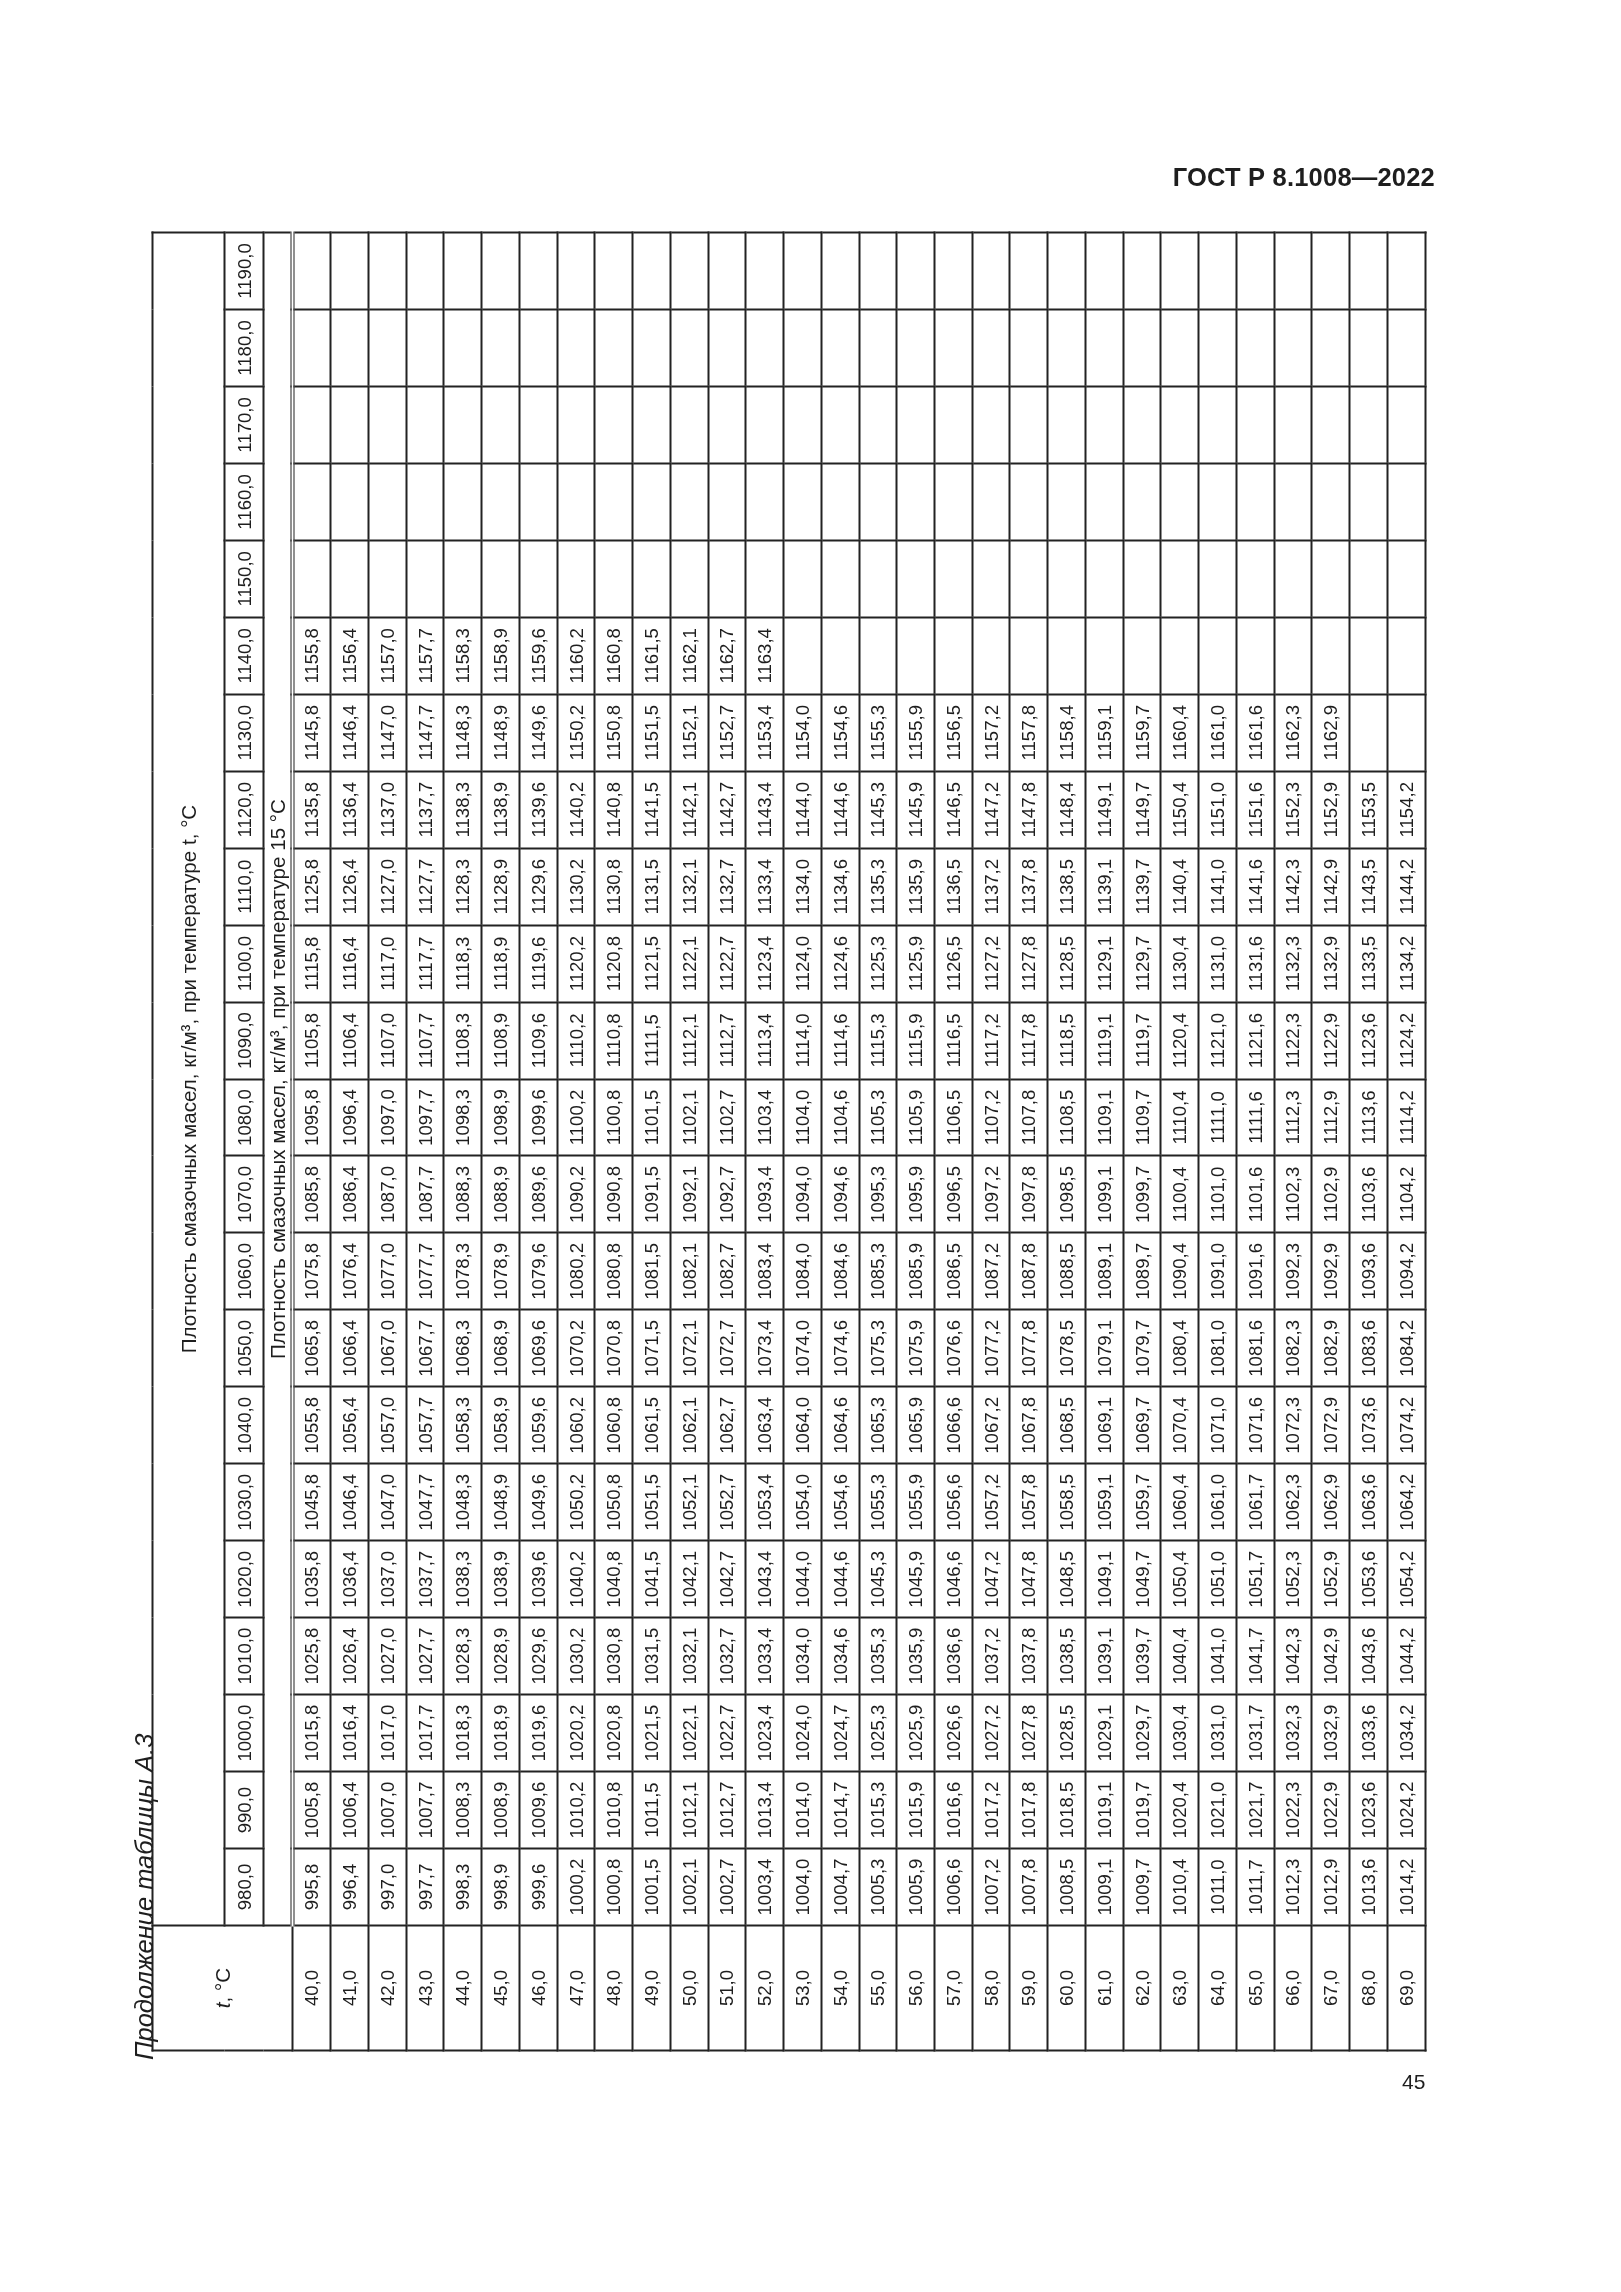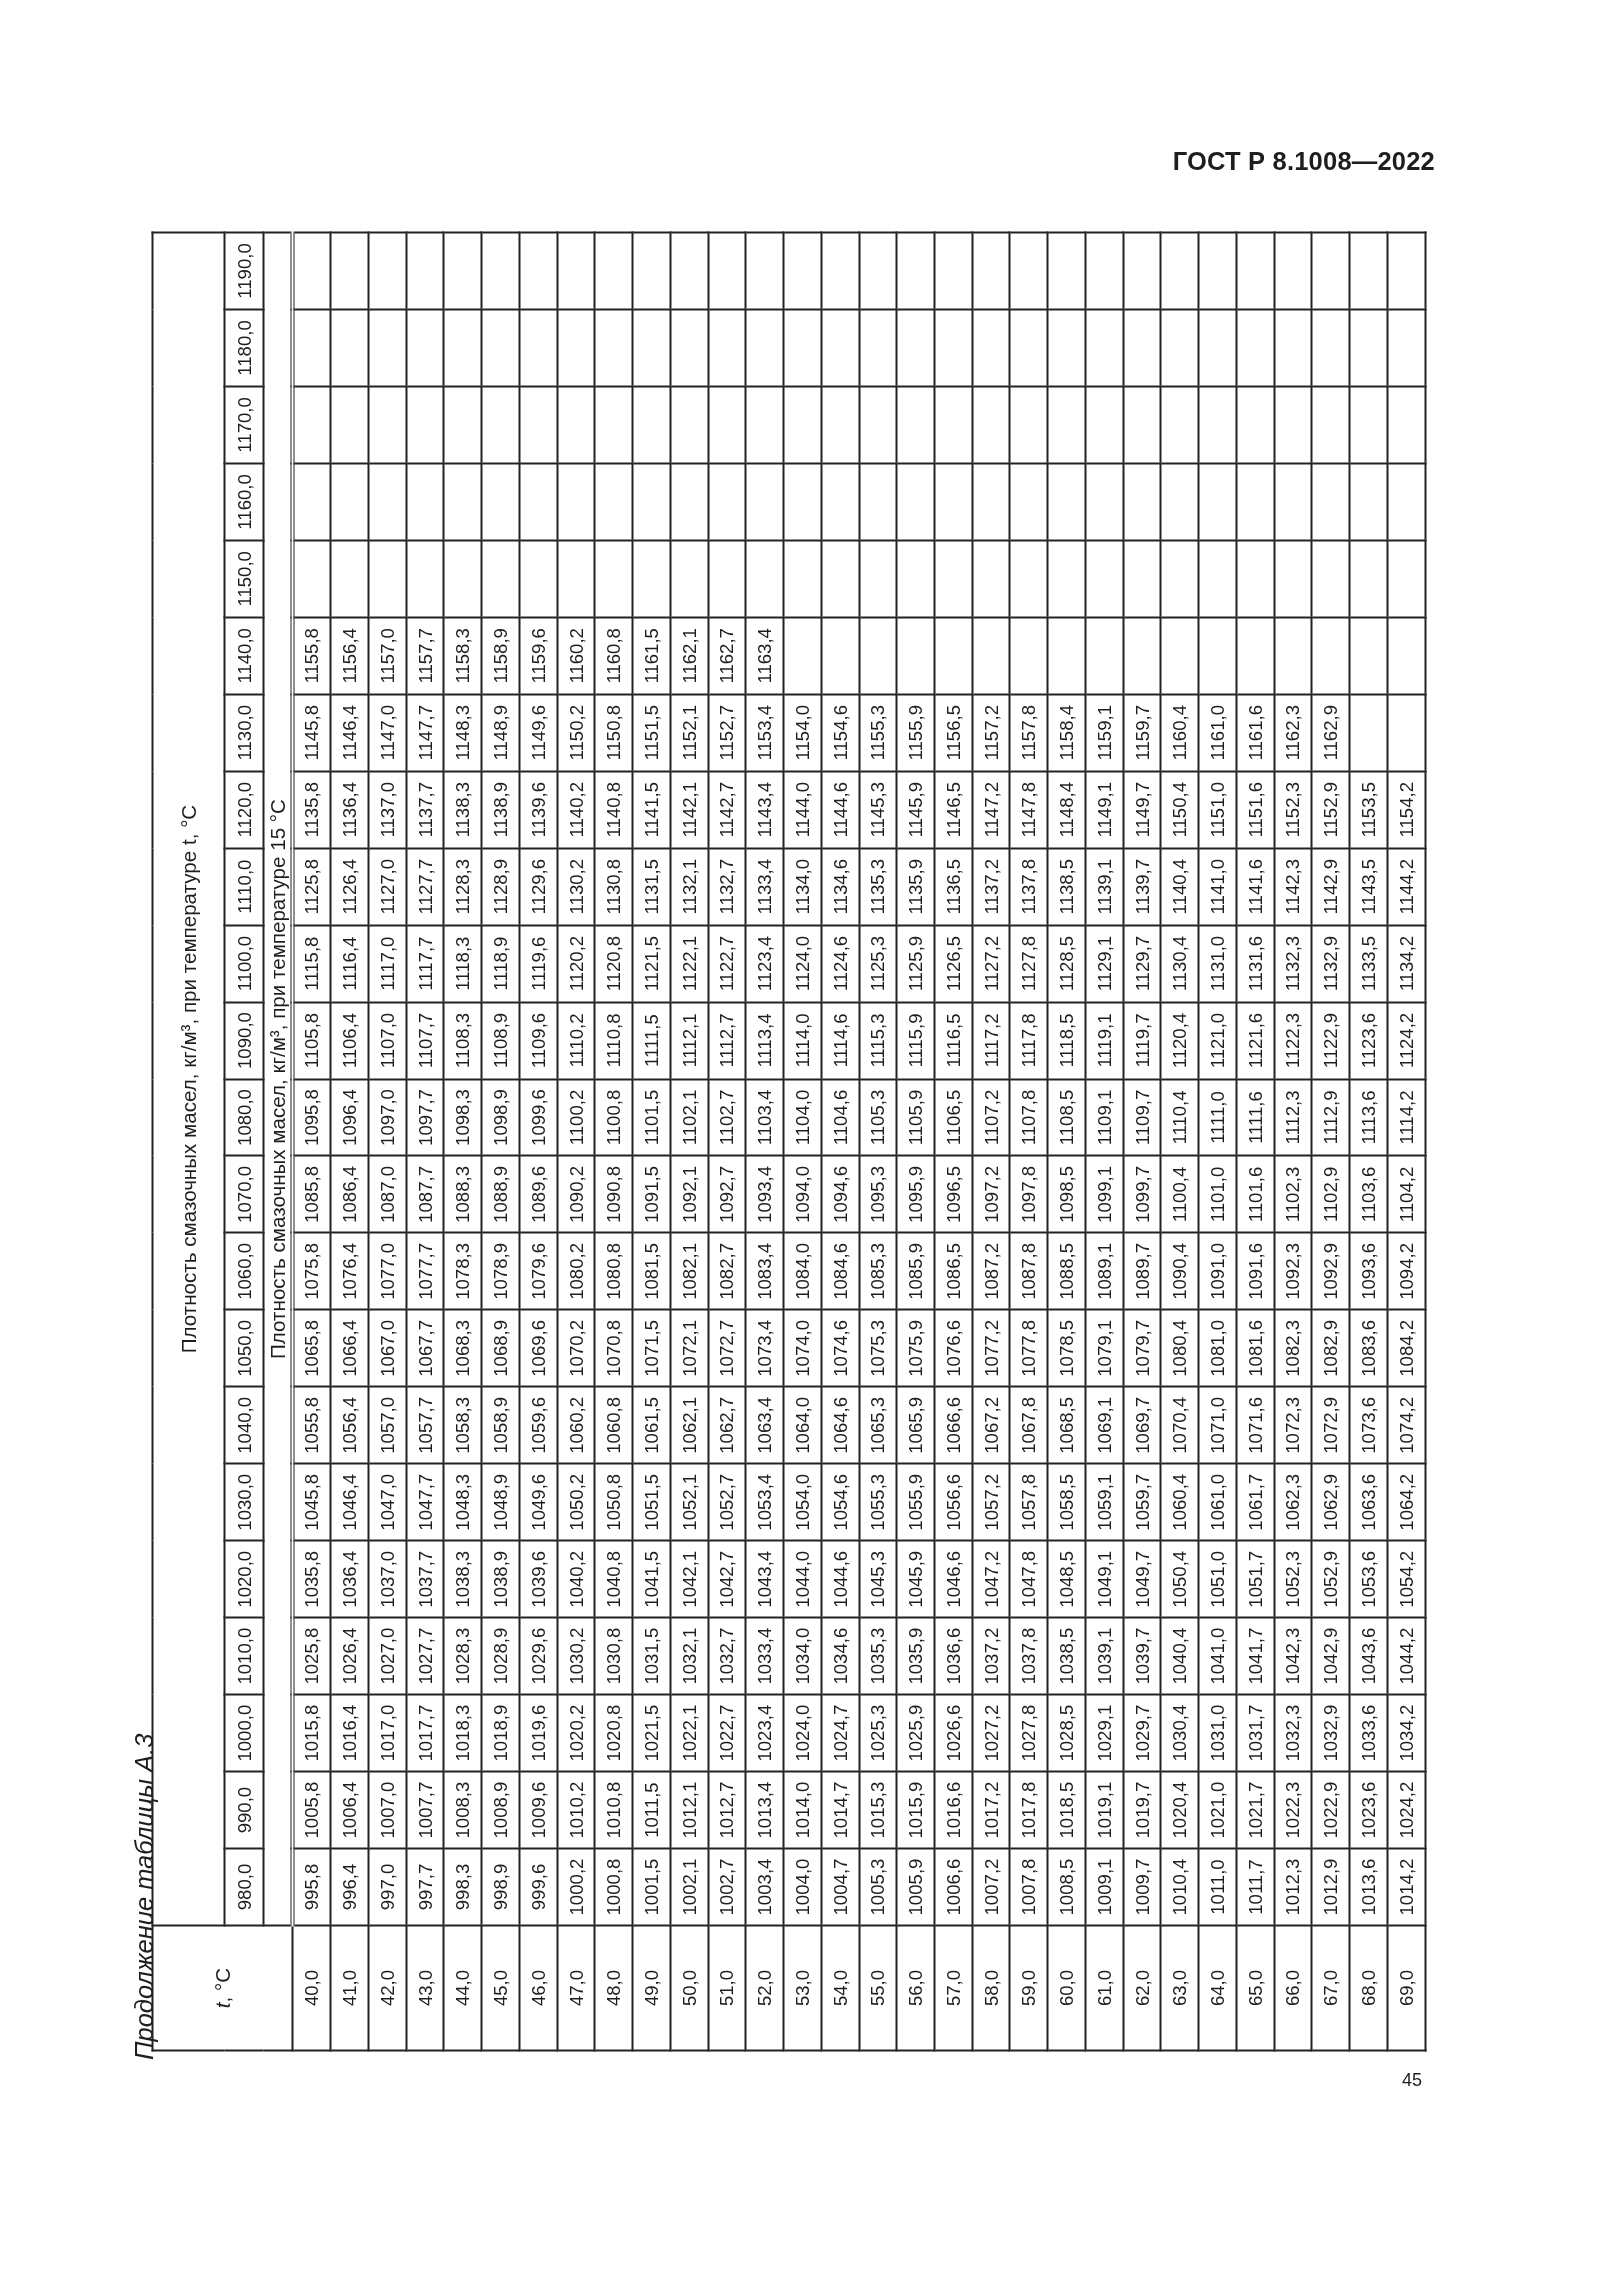--- a/index.html
+++ b/index.html
@@ -1,19 +1,19 @@
 <!DOCTYPE html>
 <html><head>
 <meta charset="utf-8">
 <style>
   html, body { margin:0; padding:0; }
   body { width:1621px; height:2293px; background:#ffffff; position:relative; overflow:hidden;
          font-family:"Liberation Sans", sans-serif; color:#1e1e1e; }
-  .doc-code { position:absolute; top:147px; right:186px; font-weight:bold; font-size:25.5px; letter-spacing:0.2px; }
-  .page-num { position:absolute; top:2070px; left:1402px; font-size:18px; }
+  .doc-code { position:absolute; top:163px; right:186px; font-weight:bold; font-size:25.5px; letter-spacing:0.2px; }
+  .page-num { position:absolute; top:2070px; left:1402px; font-size:21px; }
   .caption { position:absolute; left:130px; top:2060px; transform-origin:0 0; transform:rotate(-90deg);
              font-style:italic; font-size:25.5px; white-space:nowrap; }
   .rot { position:absolute; left:-121px; top:504px; width:1820px; height:1275px;
          transform:rotate(-90deg); transform-origin:50% 50%; }
   table { border-collapse:collapse; width:1820px; height:1275px; table-layout:fixed; }
   td, th { border:2px solid #222; font-weight:normal; font-size:18.6px; text-align:center; padding:0; white-space:nowrap; }
   th.tcol { width:123px; font-size:20.6px; }
   tr.h1 th { height:70px; font-size:20.6px; }
   tr.h2 th { height:37px; }
   tr.h3 th { height:25.5px; font-size:20.6px; border-bottom:4.9px double #222; }

